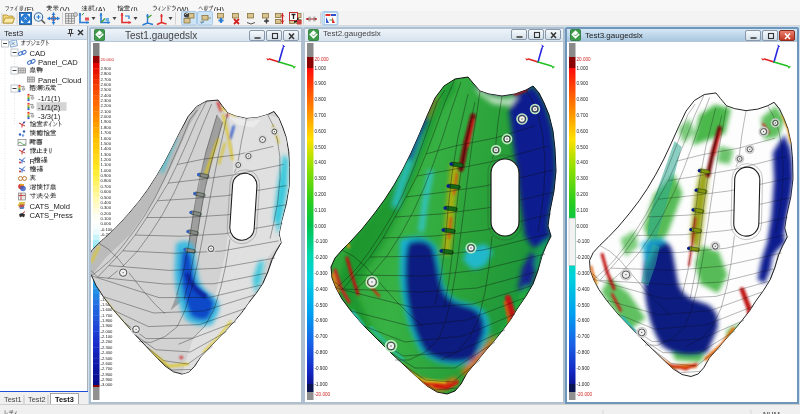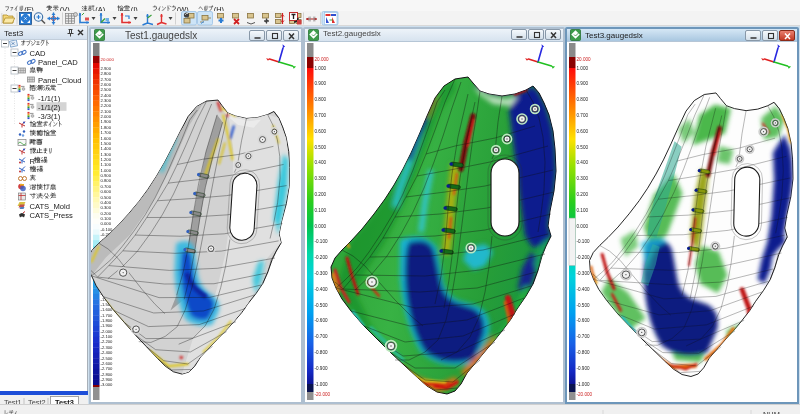--- a/index.html
+++ b/index.html
@@ -487,21 +487,21 @@
         </g>
       </g>
       <path d="M19.500000,162.000000 h6 l-2,4 h-6 z" fill="#d8c040"></path>
       <path d="M20.000000,164.500000 h5 l-1.5,3 h-5 z" fill="#c05050"></path>
       <path d="M20.500000,167.000000 h4 l-1,2 h-4 z" fill="#5080c0"></path>
       <text x="29.500000" y="168.500000" font-size="7.6" fill="#1a1a1a">CATS_Mold</text>
       <path d="M19.000000,174.500000 q3,-3 6,0 l-1,3 q-2,-2 -4,0 z" fill="#303030"></path>
       <path d="M23.000000,173.000000 l2,-1.5" stroke="#c03030" stroke-width="1"></path>
       <text x="29.500000" y="177.500000" font-size="7.6" fill="#1a1a1a">CATS_Press</text>
     </svg></div>
-<div class="abs" style="left:0;top:391px;width:92px;height:13px;background:#f0f0f0;border-top:4px solid #1d4ed8">
+<div class="abs" style="left:0;top:391px;width:92px;height:13px;background:#f0f0f0;border-top:1px solid #1d4ed8">
 <svg width="88" height="13">
 <text x="4" y="9" font-size="7.4" fill="#444">Test1</text>
 <path d="M24,2 v9" stroke="#b0b0b0" stroke-width="0.7"></path>
 <text x="28" y="9" font-size="7.4" fill="#444">Test2</text>
 <path d="M48,2 v9" stroke="#b0b0b0" stroke-width="0.7"></path>
 <rect x="50.5" y="0.5" width="28" height="12.5" fill="#fff" stroke="#909090" stroke-width="0.8"></rect>
 <text x="55" y="9" font-size="7.4" font-weight="bold" fill="#111">Test3</text>
 </svg></div>
 <div class="abs" style="left:0;top:404px;width:800px;height:10px;background:#f0f0f0;border-top:1px solid #d0d0d0">
 <svg width="800" height="10">

